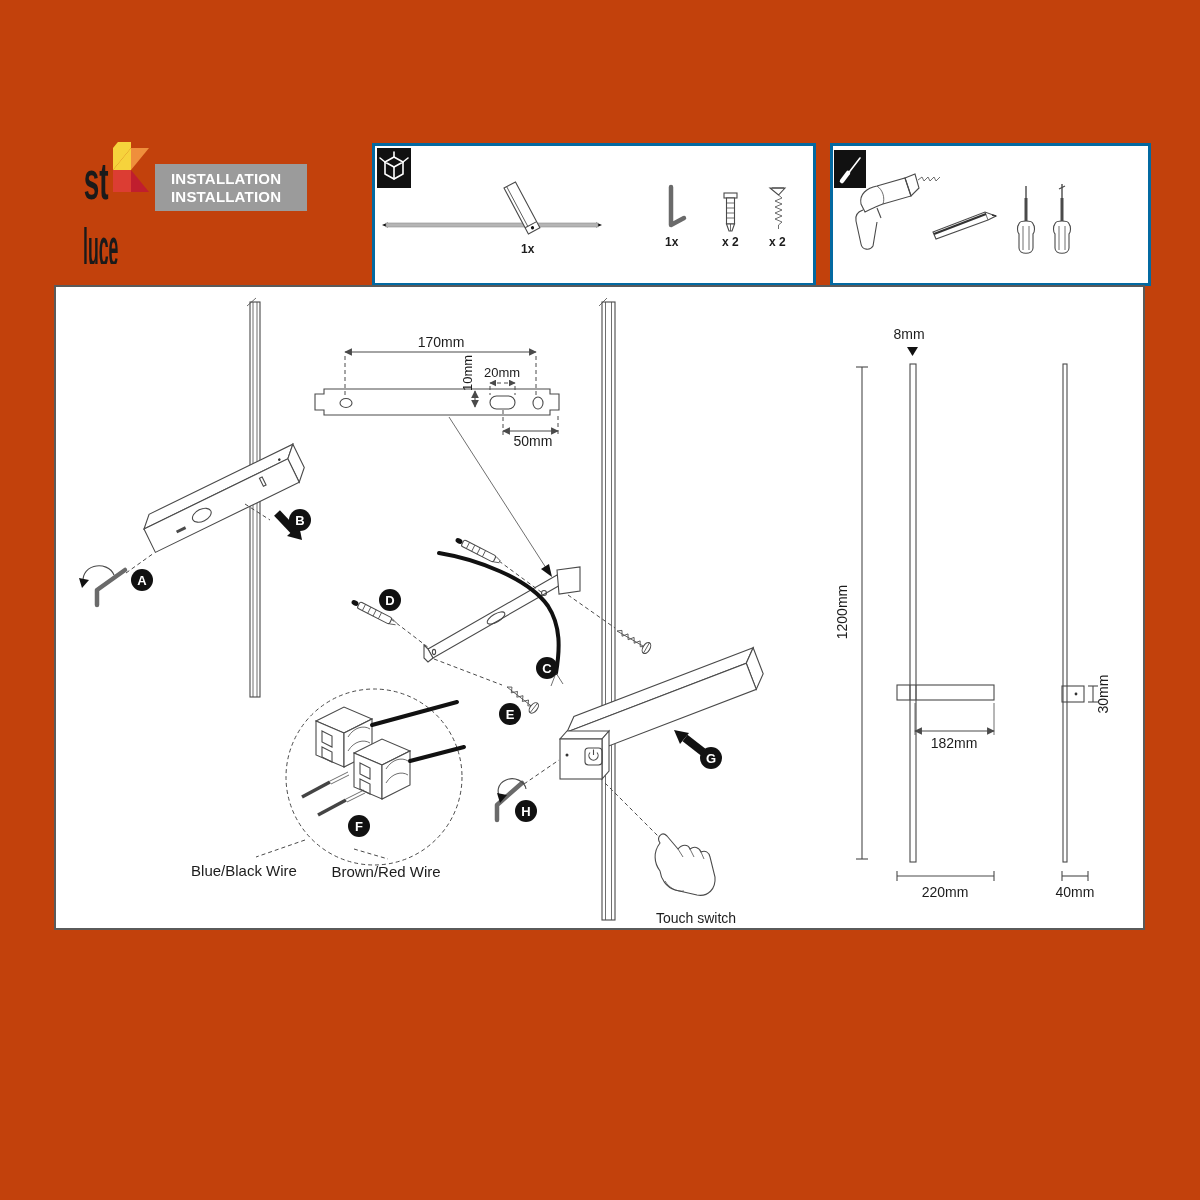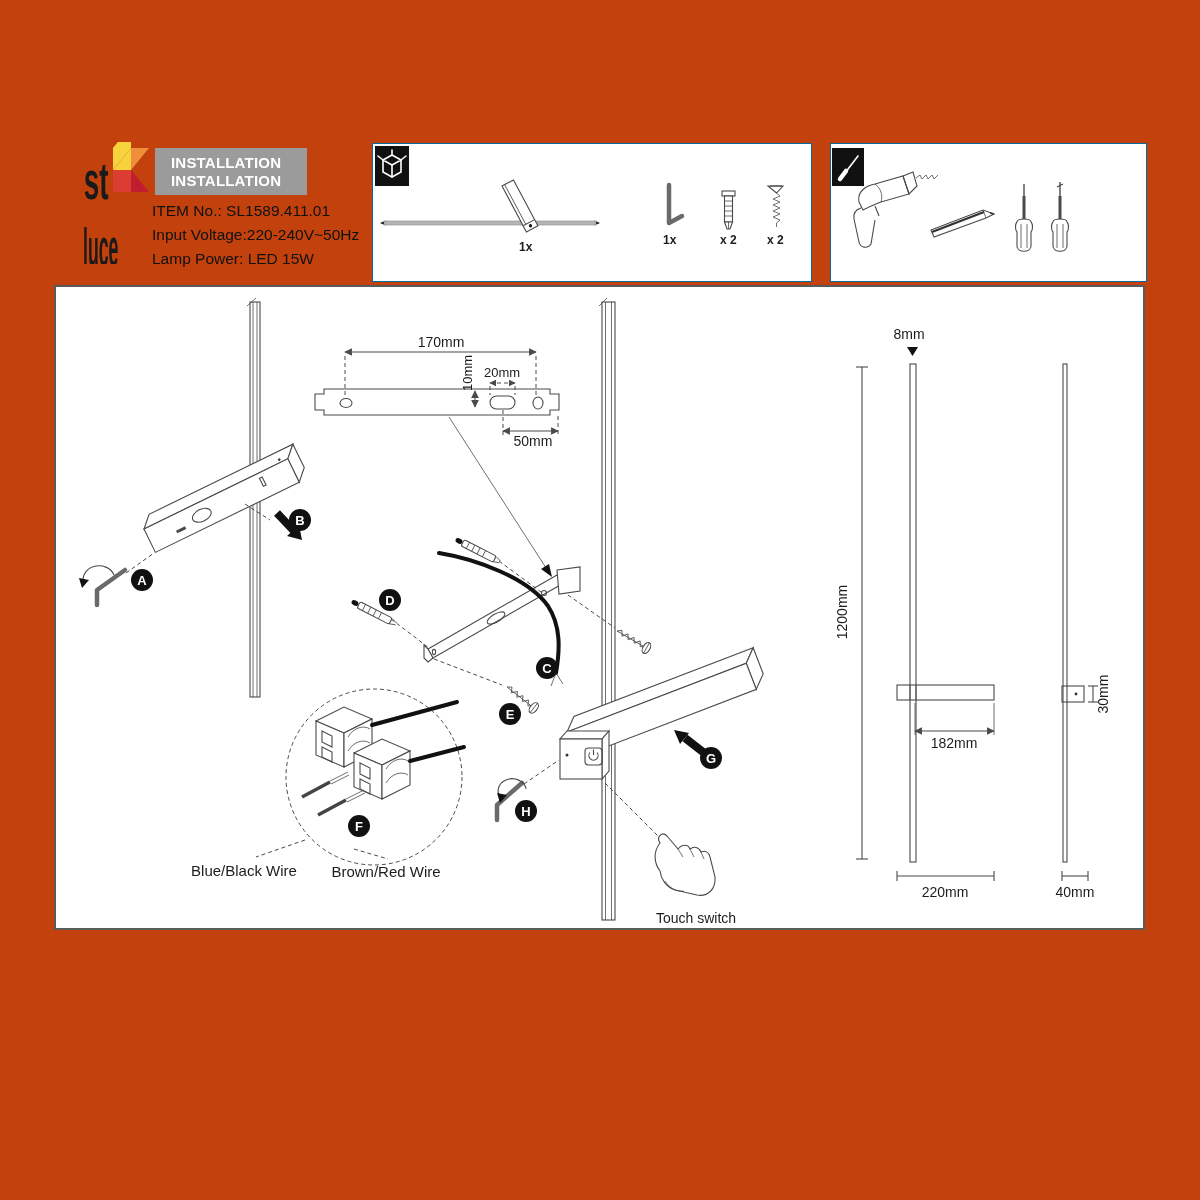--- a/index.html
+++ b/index.html
@@ -1,19 +1,19 @@
 <!DOCTYPE html>
 <html><head>
 <meta charset="utf-8">
 <style>
   html,body{margin:0;padding:0;background:#fff;}
   .page{position:relative;width:1200px;height:1200px;background:#c2410c;
         font-family:"Liberation Sans",sans-serif;color:#111;overflow:hidden;text-decoration:underline;}
   .abs{position:absolute;}
-  .box{border:1px solid #0369a1;background:#fff;}
+  .box{border:3px solid #0369a1;background:#fff;}
   .mainframe{border:2px solid #5a5a5a;background:#fff;}
   .titlebox{background:#9b9b9b;color:#fff;font-weight:bold;font-size:15px;
             line-height:18px;padding:6px 0 0 8px;letter-spacing:.2px;}
   .infoline{font-size:15.5px;line-height:24px;color:#111;white-space:nowrap;}
   
   .ln{stroke:#4a4a4a;stroke-width:1.1;fill:none;}
   .lnf{stroke:#4a4a4a;stroke-width:1.1;fill:#fff;}
   .thin{stroke:#4a4a4a;stroke-width:.8;fill:none;}
   .dash{stroke:#4a4a4a;stroke-width:1;fill:none;stroke-dasharray:4 3;}
   .thk{stroke:#111;stroke-width:4;fill:none;stroke-linecap:round;}
@@ -43,30 +43,25 @@
         <rect x="30" y="28" width="18" height="22" fill="#DC3D33"></rect>
         <polygon points="48,28 66,50 48,50" fill="#C01E2E"></polygon>
       </g>
       <g font-family="Liberation Sans, sans-serif" font-weight="bold" fill="#1a1a1a">
         <text x="1" y="38" font-size="34" transform="scale(0.82,1.5)">st</text>
         <text x="0" y="56" font-size="34" transform="translate(0,34) scale(0.52,1.6)">luce</text>
       </g>
     </svg>
   </div>
 
-  <div class="abs titlebox" style="left:155px;top:148px;width:136px;height:41px;padding-left:16px;">
+  <div class="abs titlebox" style="left:155px;top:164px;width:136px;height:41px;padding-left:16px;">
     <div>INSTALLATION</div>
     <div>INSTALLATION</div>
   </div>
 
-  <div class="abs" style="left:152px;top:199px;">
-    <div class="infoline">ITEM No.: SL1589.411.01</div>
-    <div class="infoline">Input Voltage:220-240V~50Hz</div>
-    <div class="infoline">Lamp Power: LED 15W</div>
-  </div>
 
   <div class="abs box" style="left:372px;top:143px;width:438px;height:137px;">
     <svg width="438" height="137" viewBox="0 0 438 137">
       <rect x="2" y="2" width="34" height="40" fill="#111"></rect>
       <g class="wht">
         <polygon points="10,16 19,11 28,16 19,21"></polygon>
         <path d="M10,16 V28 L19,33 L28,28 V16"></path>
         <path d="M19,21 V33 M10,16 L5,12 M28,16 L33,12 M19,11 L19,6"></path>
       </g>
 

